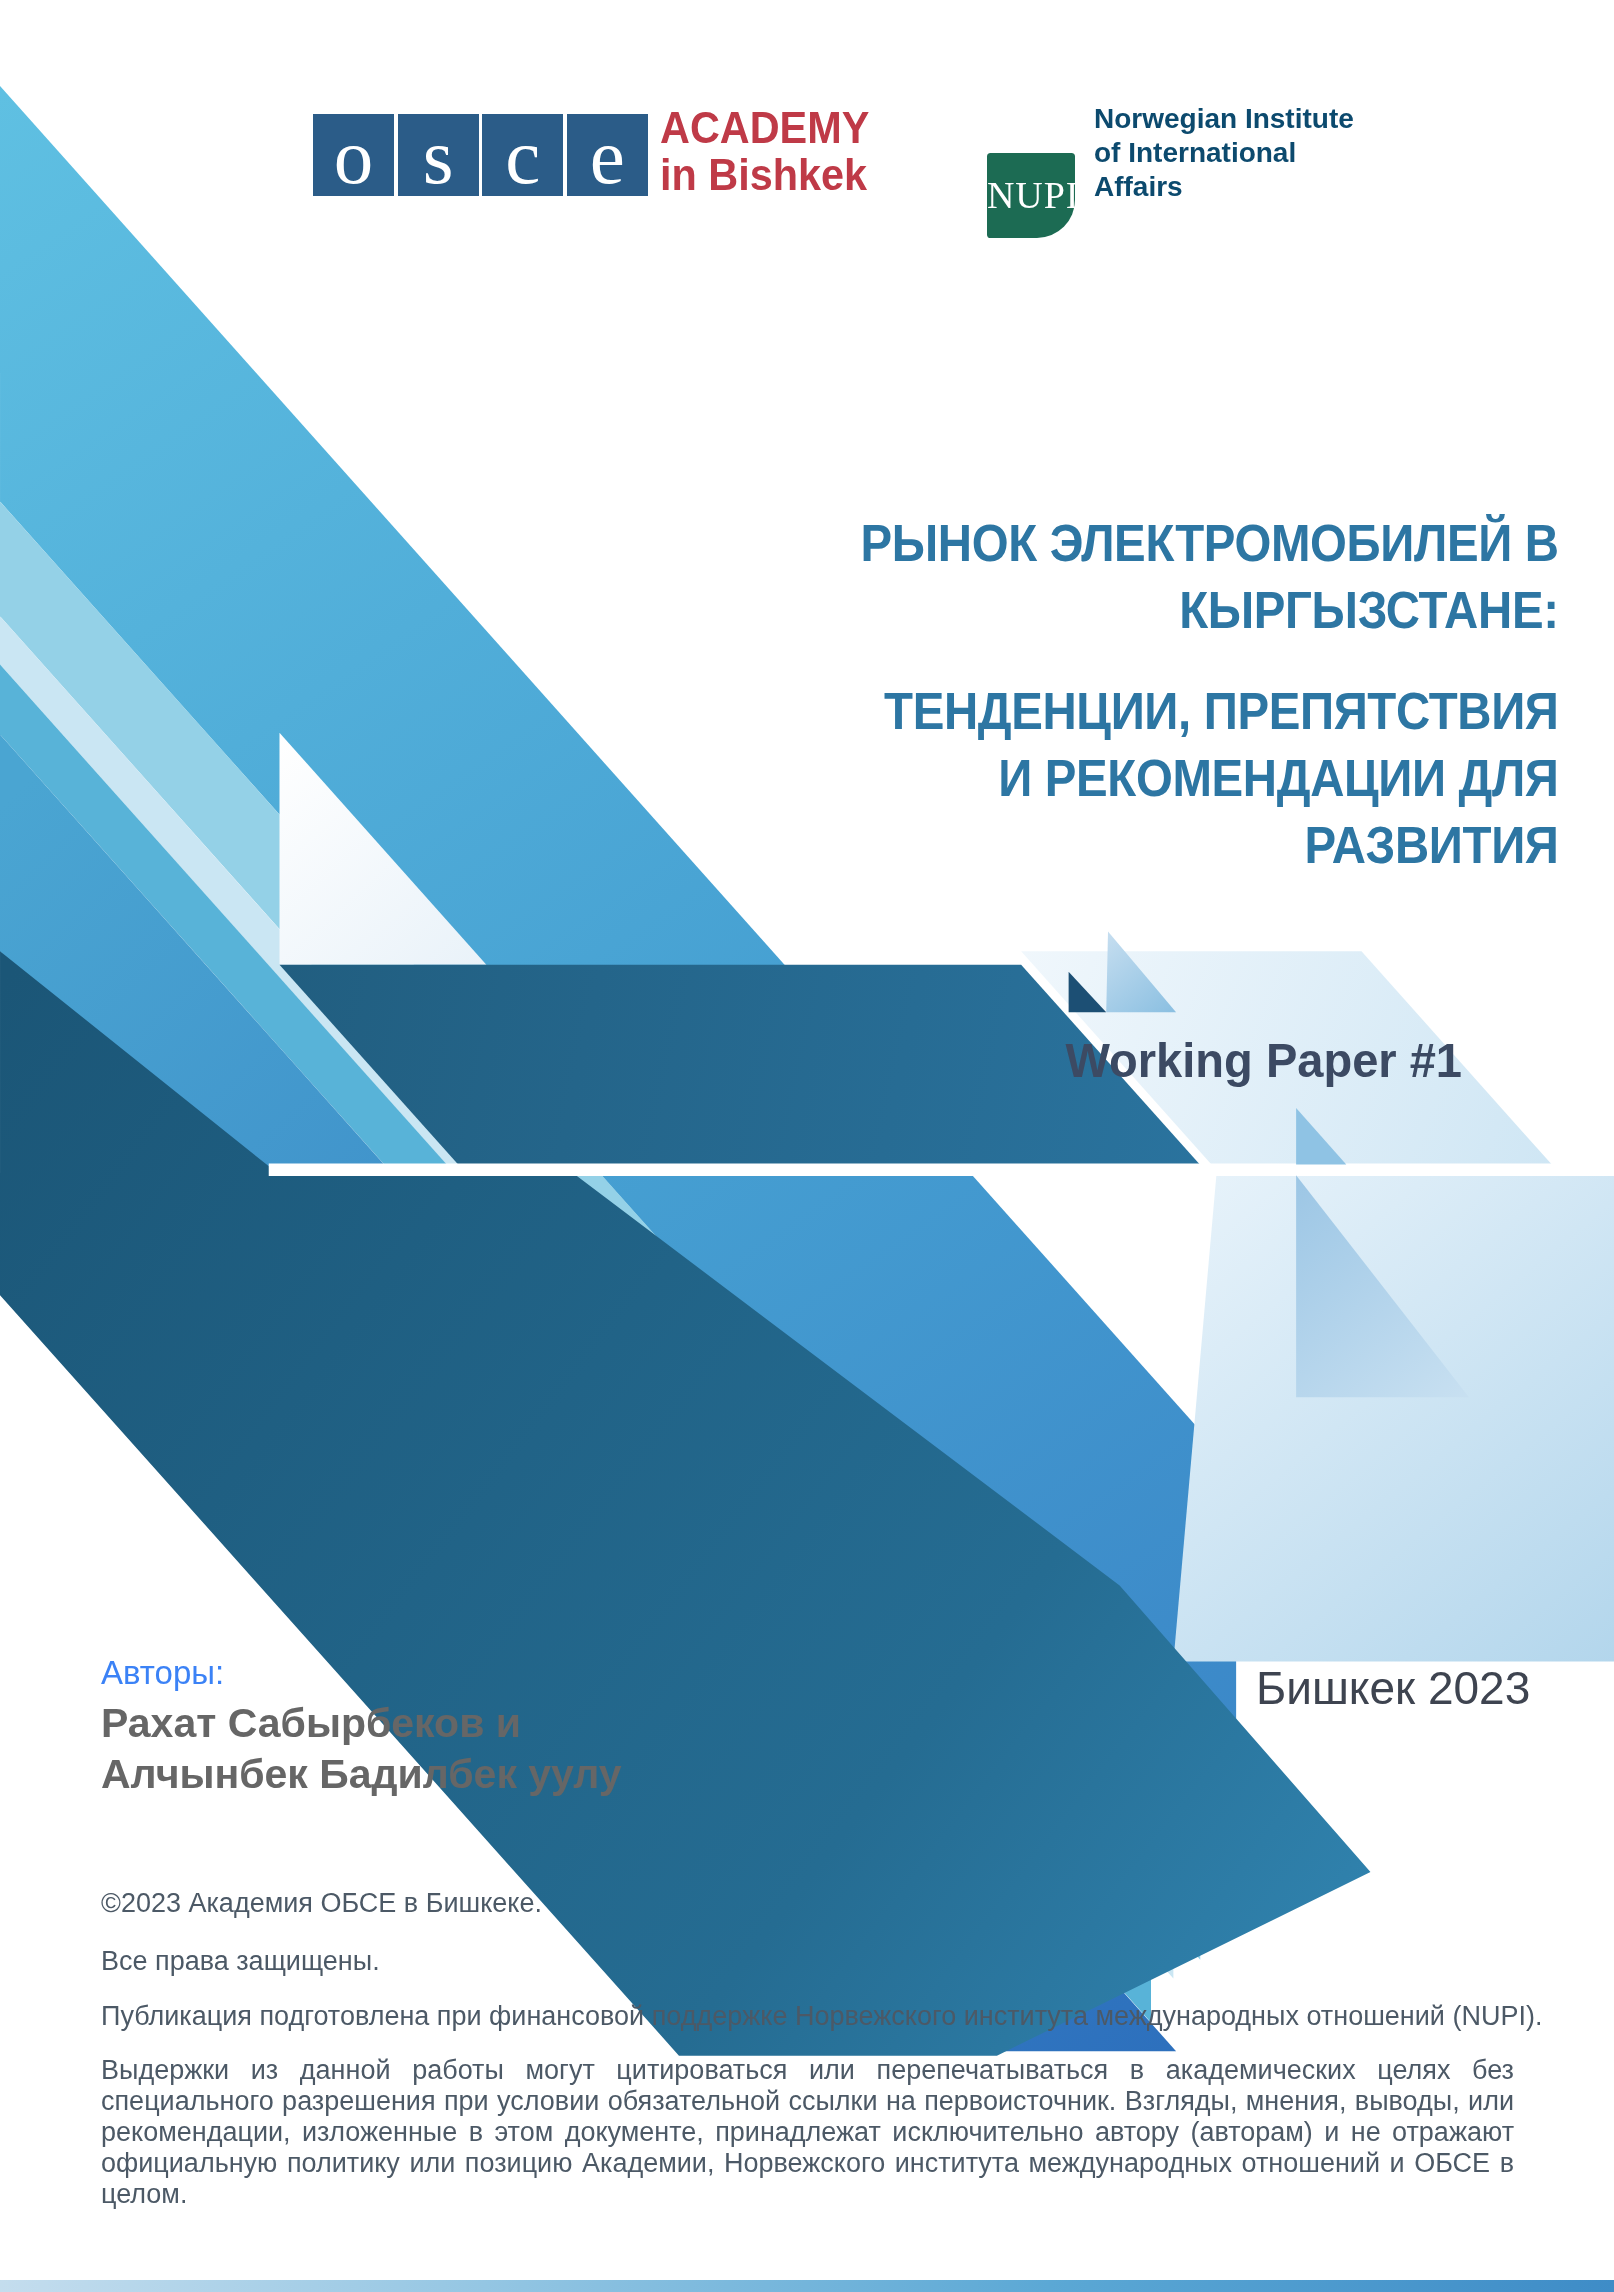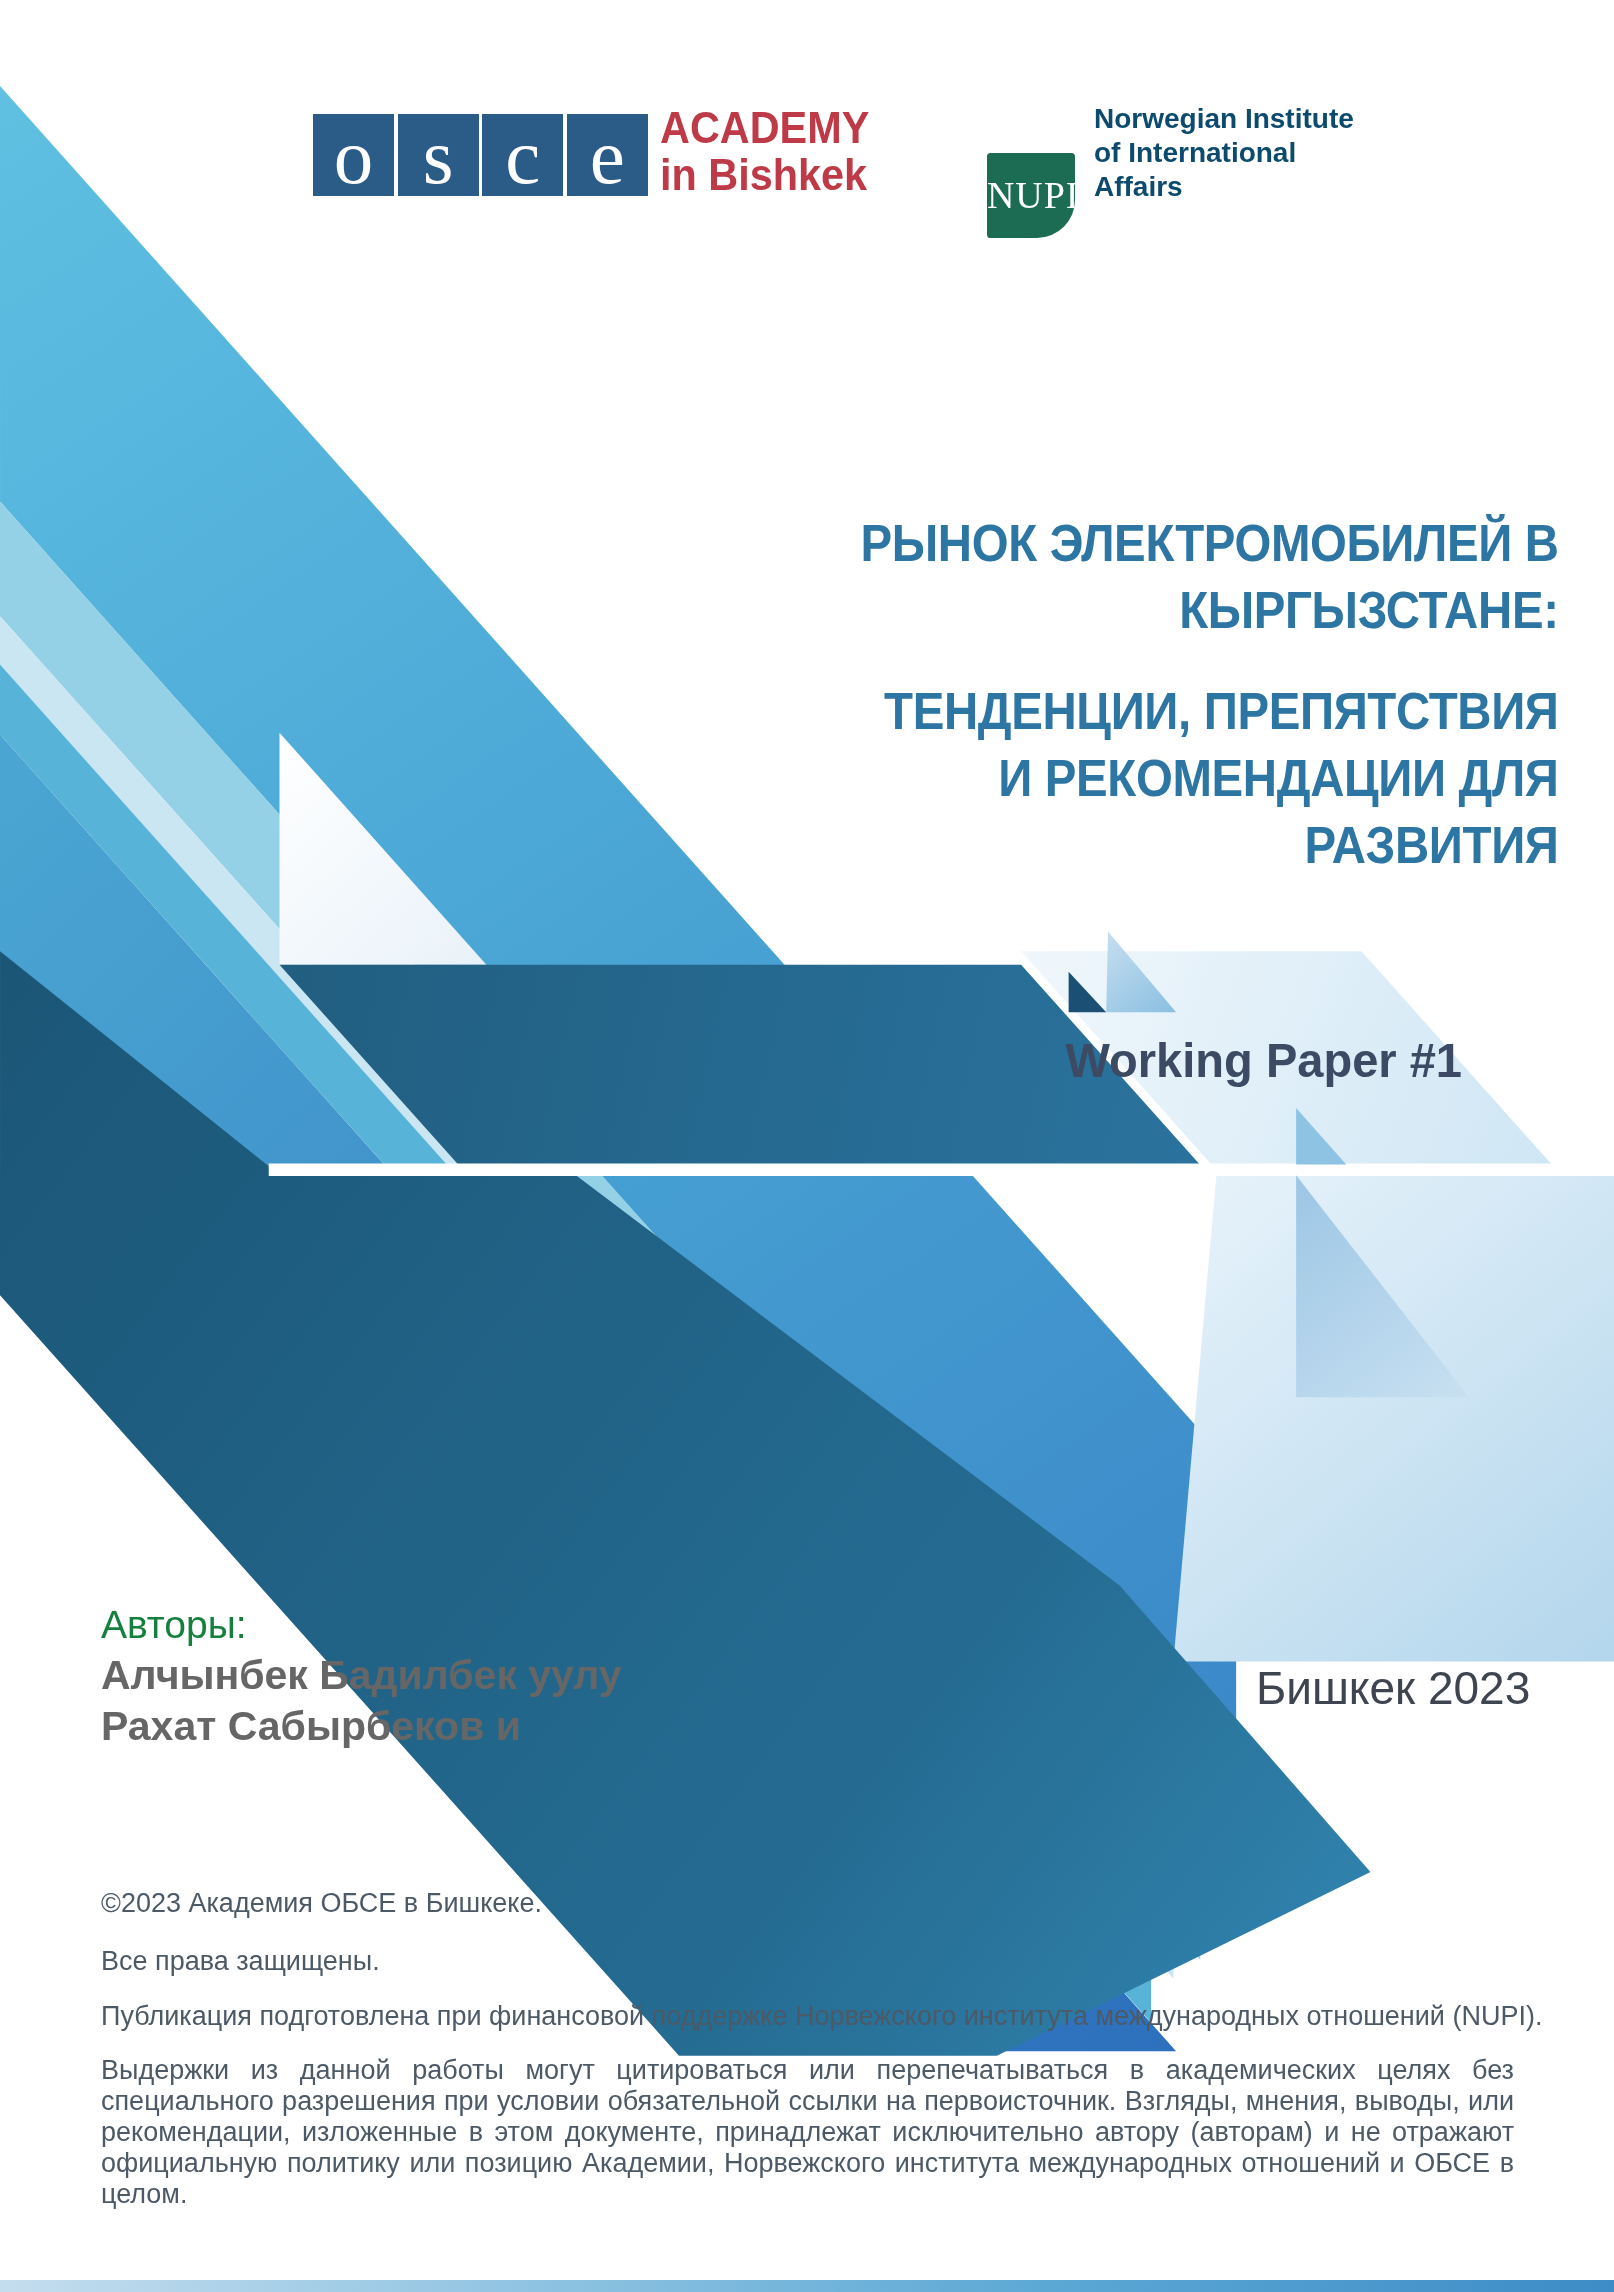--- a/index.html
+++ b/index.html
@@ -39,21 +39,21 @@
   }
   .title-gap{margin-top:34px;}
 
   .working-paper{
     position:absolute;right:153px;top:1032px;color:#3c4a63;font-weight:bold;
     font-size:49px;transform:scaleX(.96);transform-origin:right top;white-space:nowrap;
   }
 
   
   .authors{position:absolute;left:101px;top:1600px;}
-  .authors-heading{color:#15803d;font-size:39px;line-height:50px;}
+  .authors-heading{color:#3b82f6;font-size:33px;line-height:50px;margin-top:48px;}
   .author-name{color:#666666;font-weight:bold;font-size:41px;line-height:51px;white-space:nowrap;}
   .city-year{position:absolute;left:1256px;top:1661px;color:#3e4450;font-size:46px;white-space:nowrap;}
 
   
   .footer{position:absolute;left:101px;top:1888px;width:1413px;color:#4c5966;font-size:27px;}
   .footer-line{position:absolute;left:0;white-space:nowrap;}
   .f1{top:0;}
   .f2{top:58px;}
   .f3{top:113px;}
   .f-para{position:absolute;left:0;top:167px;width:1413px;text-align:justify;line-height:31px;}
@@ -160,22 +160,22 @@
     <div>КЫРГЫЗСТАНЕ:</div>
     <div class="title-gap">ТЕНДЕНЦИИ, ПРЕПЯТСТВИЯ</div>
     <div>И РЕКОМЕНДАЦИИ ДЛЯ</div>
     <div>РАЗВИТИЯ</div>
   </div>
 
   <div class="working-paper">Working Paper #1</div>
 
   <div class="authors">
     <div class="authors-heading">Авторы:</div>
+    <div class="author-name">Рахат Сабырбеков и</div>
     <div class="author-name">Алчынбек Бадилбек уулу</div>
-    <div class="author-name">Рахат Сабырбеков и</div>
   </div>
 
   <div class="city-year">Бишкек 2023</div>
 
   <div class="footer">
     <div class="footer-line f1">©2023 Академия ОБСЕ в Бишкеке.</div>
     <div class="footer-line f2">Все права защищены.</div>
     <div class="footer-line f3">Публикация подготовлена при финансовой поддержке Норвежского института международных отношений (NUPI).</div>
     <div class="f-para">Выдержки из данной работы могут цитироваться или перепечатываться в академических целях без специального разрешения при условии обязательной ссылки на первоисточник. Взгляды, мнения, выводы, или рекомендации, изложенные в этом документе, принадлежат исключительно автору (авторам) и не отражают официальную политику или позицию Академии, Норвежского института международных отношений и ОБСЕ в целом.</div>
   </div>

